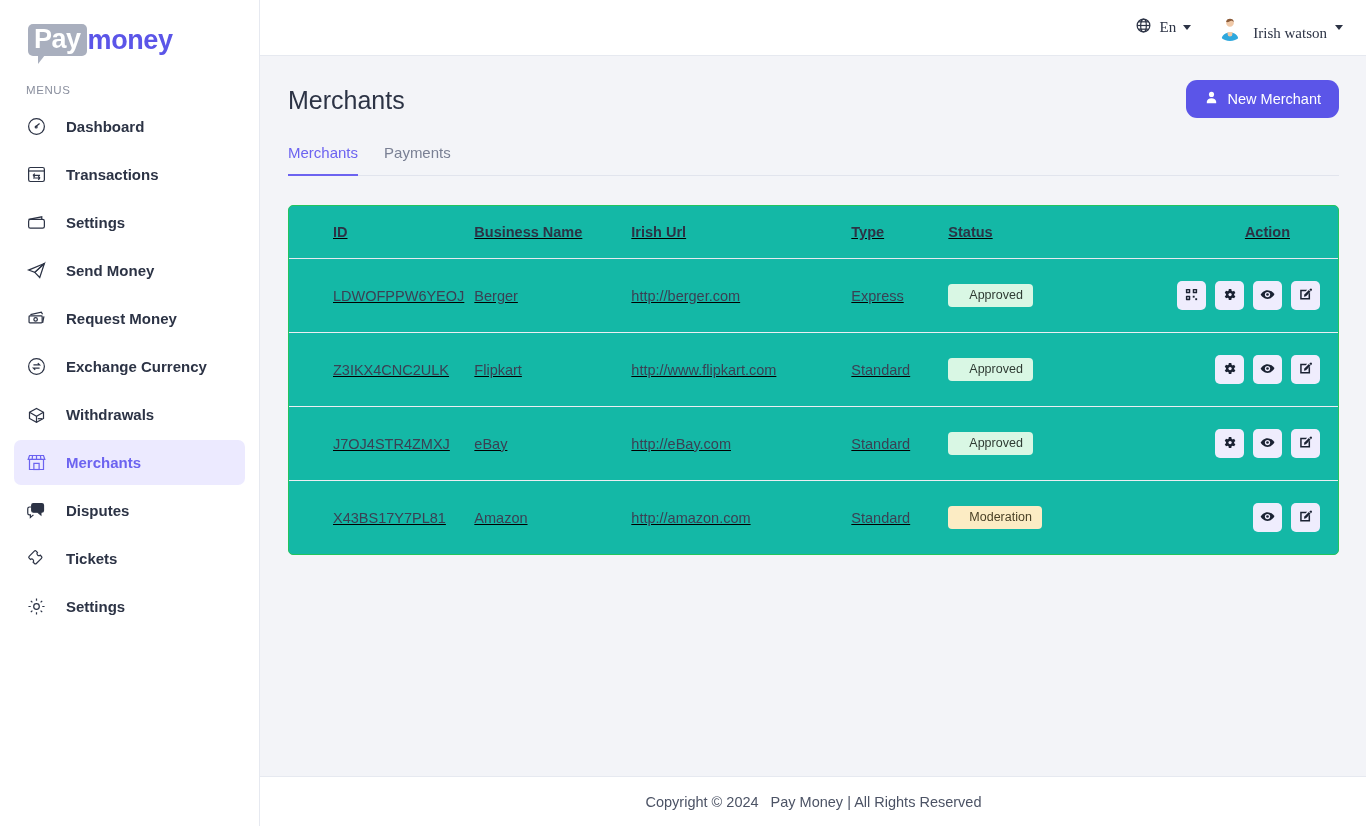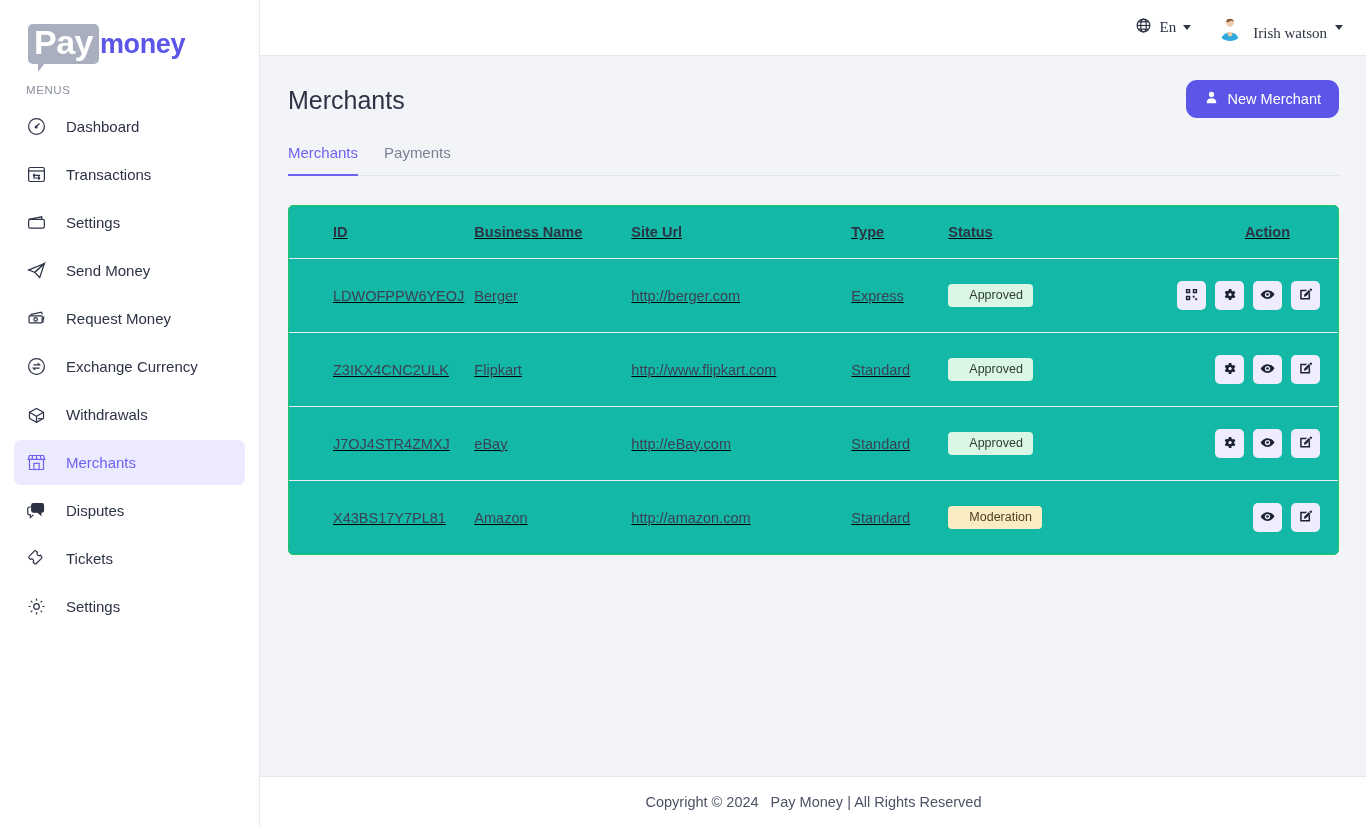--- a/index.html
+++ b/index.html
@@ -18,21 +18,21 @@
     border-right: 1px solid #e6e9f0;
     padding-top: 10px;
     position: relative;
     overflow: hidden;
   }
   .logo-wrap { padding: 14px 0 0 28px; height: 56px; }
   .logo { display: inline-flex; align-items: center; position: relative; }
   .logo-pay {
     background: #a9afbe;
     color: #ffffff;
-    font-size: 34px;
+    font-size: 27px;
     font-weight: bold;
     letter-spacing: -0.5px;
     padding: 1px 6px 3px 6px;
     border-radius: 5px;
     line-height: 1.05;
     position: relative;
   }
   .logo-pay::after {
     content: "";
     position: absolute;
@@ -48,21 +48,21 @@
     letter-spacing: -0.4px;
     margin-left: 1px;
     line-height: 1.05;
   }
   .menus-label {
     color: #8a8f9e;
     font-size: 11.5px;
     letter-spacing: 0.6px;
     padding: 18px 0 8px 26px;
   }
-  .nav { padding: 0 14px; }
+  .nav { padding: 0 14px; font-weight: bold; }
   .nav-item {
     display: flex; align-items: center;
     height: 45px;
     padding-left: 12px;
     border-radius: 7px;
     margin-bottom: 3px;
     cursor: pointer;
     color: #2c3345;
   }
   .nav-item .ic { width: 30px; display: flex; align-items: center; justify-content: flex-start; }
@@ -339,21 +339,21 @@
           <div class="tab active">Merchants</div>
           <div class="tab">Payments</div>
         </div>
 
       <div class="card">
         <table>
           <thead>
             <tr>
               <th class="c-id">ID</th>
               <th class="c-name">Business Name</th>
-              <th class="c-url">Site Url</th>
+              <th class="c-url">Irish Url</th>
               <th class="c-type">Type</th>
               <th class="c-status">Status</th>
               <th class="act">Action</th>
             </tr>
           </thead>
           <tbody id="tbody">
               <tr>
                 <td class="c-id">LDWOFPPW6YEOJ</td>
                 <td class="c-name">Berger</td>
                 <td class="c-url">http://berger.com</td>

